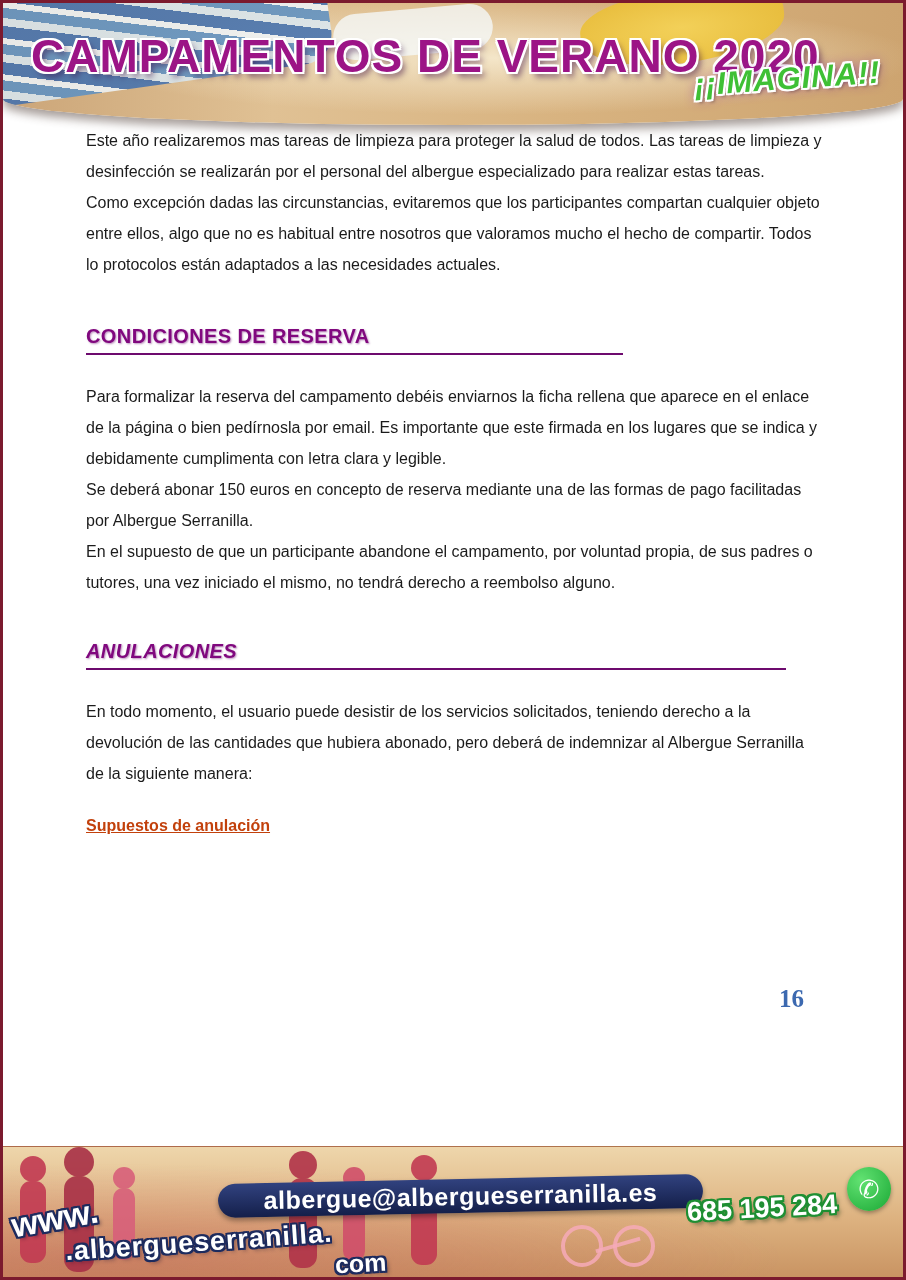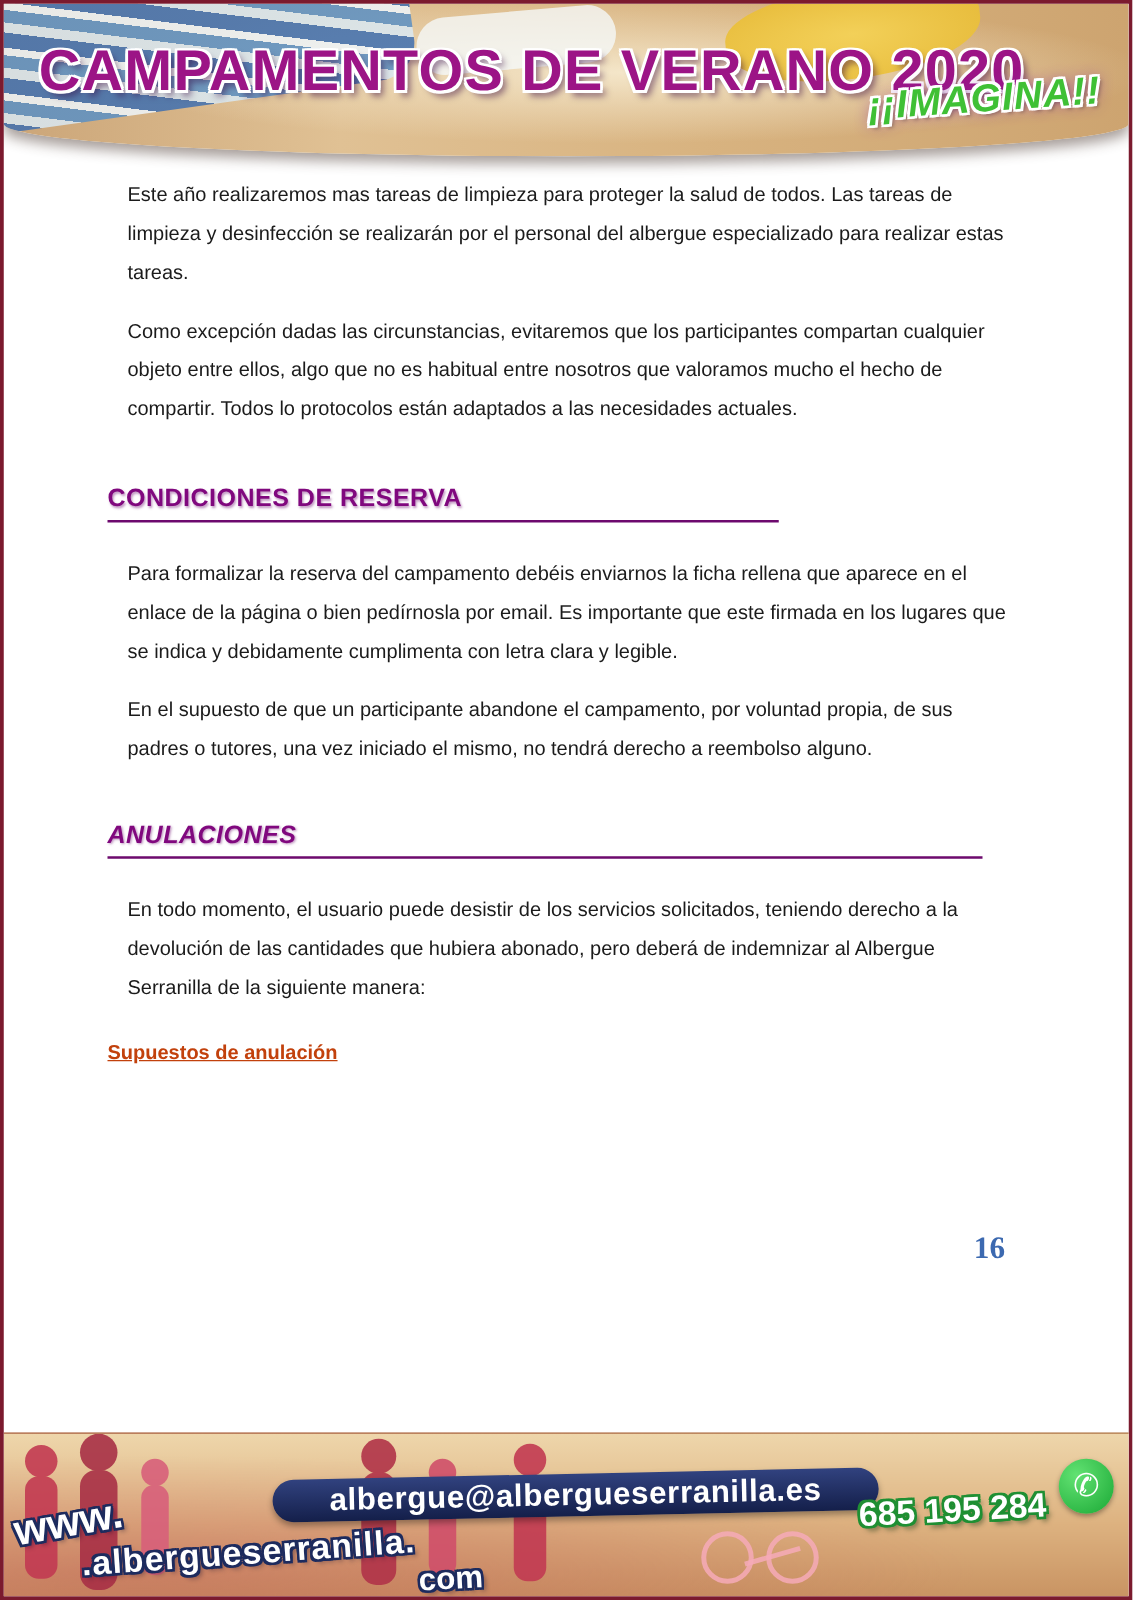--- a/index.html
+++ b/index.html
@@ -47,21 +47,21 @@
     font-size:31px;font-weight:bold;font-style:italic;color:#3fc035;
     transform:rotate(-4deg);letter-spacing:1px;white-space:nowrap;
     text-shadow:
       -2px -2px 0 #fff,2px -2px 0 #fff,-2px 2px 0 #fff,2px 2px 0 #fff,
       0 -2px 0 #fff,0 2px 0 #fff,-2px 0 0 #fff,2px 0 0 #fff,
       0 0 12px #8a2e9d,3px 3px 3px rgba(0,0,0,.3);
   }
 
   
   .content{position:absolute;top:122px;left:83px;width:740px;}
-  .content p{margin:16px;font-size:16px;line-height:31px;color:#1b1b1b;}
+  .content p{margin:0;font-size:16px;line-height:31px;color:#1b1b1b;}
   .intro-first{margin-top:48px;}
   .section-heading{
     font-size:20px;font-weight:bold;color:#80087e;letter-spacing:.4px;
     border-bottom:2px solid #6d0a6e;padding-bottom:5px;margin:42px 0 26px 0;
     text-shadow:1px 1px 2px rgba(109,10,110,.45);
   }
   .heading-w1{width:537px;margin-top:45px;}
   .heading-w2{width:700px;font-style:italic;}
   .sub-heading{
     font-size:16px;font-weight:bold;color:#c2410c;text-decoration:underline;
@@ -129,20 +129,21 @@
     <h1 class="header-title">CAMPAMENTOS DE VERANO 2020</h1>
     <div class="imagina">¡¡IMAGINA!!</div>
   </header>
 
   <main class="content">
     <p class="intro-first">Este año realizaremos mas tareas de limpieza para proteger la salud de todos. Las tareas de limpieza y desinfección se realizarán por el personal del albergue especializado para realizar estas tareas.</p>
     <p>Como excepción dadas las circunstancias, evitaremos que los participantes compartan cualquier objeto entre ellos, algo que no es habitual entre nosotros que valoramos mucho el hecho de compartir. Todos lo protocolos están adaptados a las necesidades actuales.</p>
 
     <h2 class="section-heading heading-w1">CONDICIONES DE RESERVA</h2>
     <p>Para formalizar la reserva del campamento debéis enviarnos la ficha rellena que aparece en el enlace de la página o bien pedírnosla por email. Es importante que este firmada en los lugares que se indica y debidamente cumplimenta con letra clara y legible.</p>
+    <p>Se deberá abonar 150 euros en concepto de reserva mediante una de las formas de pago facilitadas por Albergue Serranilla.</p>
     <p>En el supuesto de que un participante abandone el campamento, por voluntad propia, de sus padres o tutores, una vez iniciado el mismo, no tendrá derecho a reembolso alguno.</p>
 
     <h2 class="section-heading heading-w2">ANULACIONES</h2>
     <p>En todo momento, el usuario puede desistir de los servicios solicitados, teniendo derecho a la devolución de las cantidades que hubiera abonado, pero deberá de indemnizar al Albergue Serranilla de la siguiente manera:</p>
 
     <h3 class="sub-heading">Supuestos de anulación</h3>
   </main>
 
   <div class="page-number">16</div>
 

